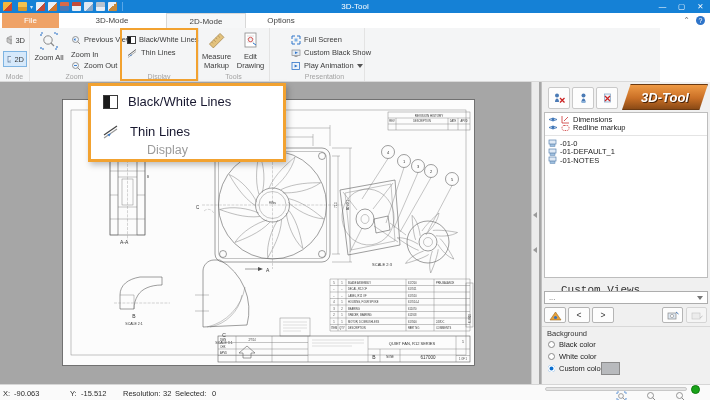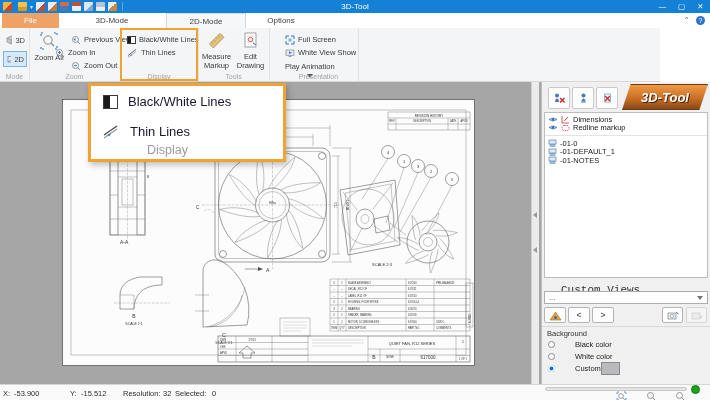--- a/index.html
+++ b/index.html
@@ -50,21 +50,21 @@
   .logo span{color:#fff;font-size:13px;font-weight:bold;font-style:italic;text-shadow:1px 1px 0 #4a2408;}
   .tree{position:absolute;left:2px;top:30px;width:164px;height:166px;background:#fff;border:1px solid #bdbdbd;box-sizing:border-box;padding-top:2px;}
   .trow{display:flex;align-items:center;gap:3px;height:8.5px;padding-left:3px;font-size:7.5px;color:#222;white-space:nowrap;}
   .tsep{height:1px;background:#e4e4e4;margin:3px 0;}
   .cvlabel{position:absolute;left:19px;top:202px;font-size:11px;color:#333;font-family:Liberation Mono, monospace;}
   .cvdrop{position:absolute;left:2px;top:209px;width:164px;height:13px;background:#fff;border:1px solid #adadad;box-sizing:border-box;font-size:7.5px;color:#555;line-height:11px;padding-left:4px;}
   .caret{position:absolute;right:4px;top:4px;width:0;height:0;border-left:3px solid transparent;border-right:3px solid transparent;border-top:4px solid #777;}
   .cvbtn{position:absolute;top:225px;width:22px;height:16px;background:#fdfdfd;border:1px solid #b5b5b5;border-radius:2px;display:flex;align-items:center;justify-content:center;font-size:8.5px;color:#333;box-sizing:border-box;}
   .bgsec{position:absolute;left:0;top:244px;width:169px;border-top:1px solid #d8d8d8;}
   .bglabel{position:absolute;left:5px;top:247px;font-size:7.5px;color:#333;}
-  .radiorow{position:absolute;left:6px;display:flex;align-items:center;gap:20px;font-size:7.5px;color:#222;}
+  .radiorow{position:absolute;left:6px;display:flex;align-items:center;gap:4px;font-size:7.5px;color:#222;}
   .radio{width:7px;height:7px;border:1px solid #8a8a8a;border-radius:50%;background:#fff;box-sizing:border-box;}
   .radio.sel{border:none;background:#0b6fd0;box-shadow:inset 0 0 0 1.5px #fff;}
   .swatch{position:absolute;left:59px;top:280px;width:19px;height:13px;background:#b8babd;border:1px solid #8a8a8a;box-sizing:border-box;}
   
   .statusbar{position:absolute;left:0;top:384px;width:710px;height:16px;background:#fafafa;border-top:1px solid #d6d6d6;box-sizing:border-box;font-size:7.5px;color:#2b2b2b;}
   .st{position:absolute;top:4px;}
   .slider{position:absolute;left:545px;top:2px;width:142px;height:4px;background:#e4e4e4;border:1px solid #c8c8c8;border-radius:2px;box-sizing:border-box;}
   .knob{position:absolute;left:691px;top:0px;width:9px;height:9px;border-radius:50%;background:#19a319;border:1px solid #0d7a0d;box-sizing:border-box;}
   .szoom{position:absolute;top:6px;}
   
@@ -143,21 +143,21 @@
         <div>Zoom All</div>
       </div>
       <div class="rbtn" style="left:40px;top:5px;">
         <svg width="10" height="10">
             <circle cx="4.5" cy="4.5" r="3" stroke="#8a8a8a" stroke-width=".9" fill="#eef4fa"></circle>
             <path d="M6.5 6.5l2.5 2.5" stroke="#8a8a8a" stroke-width="1"></path>
             <path d="M2.5 4.5l2-1.5v3z" fill="#2e74c9"></path>
           </svg>
         <span>Previous View</span>
       </div>
-      <div class="rbtn" style="left:24px;top:18px;">
+      <div class="rbtn" style="left:40px;top:18px;flex-direction:column;">
         <svg width="10" height="10">
             <circle cx="4.5" cy="4.5" r="3" stroke="#8a8a8a" stroke-width=".9" fill="#eef4fa"></circle>
             <path d="M6.5 6.5l2.5 2.5" stroke="#8a8a8a" stroke-width="1"></path>
             <path d="M4.5 3v3M3 4.5h3" stroke="#2e74c9" stroke-width=".9"></path>
           </svg>
         <span>Zoom In</span>
       </div>
       <div class="rbtn" style="left:40px;top:31px;">
         <svg width="10" height="10">
             <circle cx="4.5" cy="4.5" r="3" stroke="#8a8a8a" stroke-width=".9" fill="#eef4fa"></circle>
@@ -203,37 +203,37 @@
             <path d="M5 5h7M5 8h7M5 11h7" stroke="#c8c8c8" stroke-width=".6"></path>
             <circle cx="8.5" cy="8.5" r="2.2" stroke="#cc3333" stroke-width=".8" fill="none"></circle>
             <path d="M11 12l3 2" stroke="#2e74c9" stroke-width="1"></path>
           </svg>
         <div>Edit</div>
         <div>Drawing</div>
       </div>
       <div class="glabel">Tools</div>
     </div>
 
-    <div class="rgroup" style="left:279px;width:79px;">
+    <div class="rgroup" style="left:285px;width:79px;">
       <div class="rbtn" style="left:4px;top:5px;">
         <svg width="10" height="10">
             <path d="M1 4V1h3M6 1h3v3M9 6v3H6M4 9H1V6" stroke="#2e74c9" stroke-width="1" fill="none"></path>
             <rect x="3.5" y="3.5" width="3" height="3" fill="#7fb2e5"></rect>
           </svg>
         <span>Full Screen</span>
       </div>
       <div class="rbtn" style="left:4px;top:18px;">
         <svg width="10" height="10">
             <rect x="1" y="2" width="8" height="5.5" fill="#dfe8f2" stroke="#8a8a8a" stroke-width=".7"></rect>
             <path d="M3.5 8.5h3" stroke="#8a8a8a" stroke-width=".8"></path>
             <path d="M4 3.5l3 1.2-3 1.2z" fill="#2e74c9"></path>
           </svg>
-        <span>White View Show</span>
-      </div>
-      <div class="rbtn" style="left:4px;top:31px;flex-direction:column;">
+        <span>Custom Black Show</span>
+      </div>
+      <div class="rbtn" style="left:4px;top:31px;">
         <svg width="10" height="10">
             <rect x="1" y="1.5" width="7.5" height="7" fill="#eef4fa" stroke="#2e74c9" stroke-width=".8"></rect>
             <path d="M3.6 3.4l3 1.6-3 1.6z" fill="#2e74c9"></path>
           </svg>
         <span>Play Animation</span>
         <span class="caret" style="position:static;border-top-color:#555;"></span>
       </div>
       <div class="glabel">Presentation</div>
     </div>
   </div>
@@ -573,21 +573,21 @@
     </div>
     <div class="radiorow" style="top:282px;">
       <span class="radio sel"></span>
       <span>Custom color</span>
     </div>
     <div class="swatch"></div>
   </div>
 
   <div class="statusbar">
     <span class="st" style="left:3px;">X:</span>
-    <span class="st" style="left:14px;">-53.900</span>
+    <span class="st" style="left:14px;">-90.063</span>
     <span class="st" style="left:70px;">Y:</span>
     <span class="st" style="left:81px;">-15.512</span>
     <span class="st" style="left:123px;">Resolution:</span>
     <span class="st" style="left:163px;">32</span>
     <span class="st" style="left:175px;">Selected:</span>
     <span class="st" style="left:212px;">0</span>
 
     <div class="slider"></div>
     <div class="knob"></div>
 

